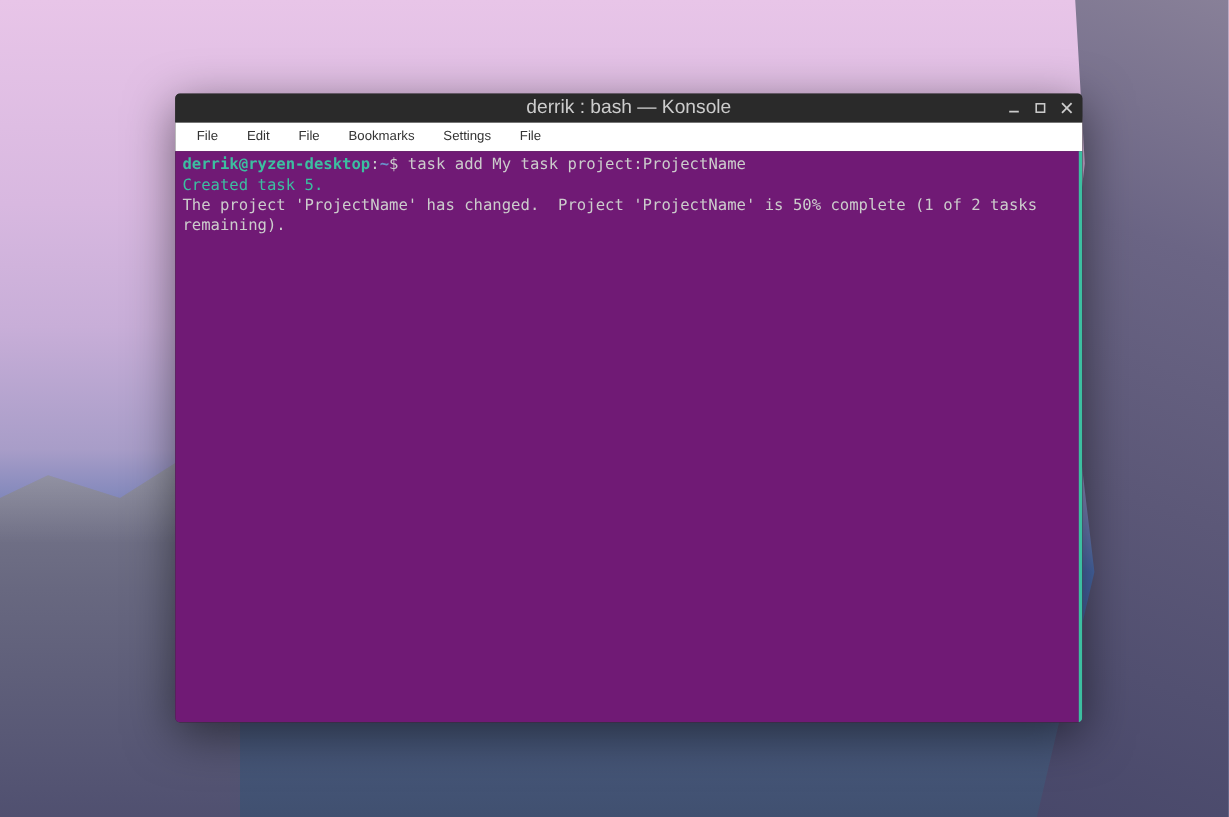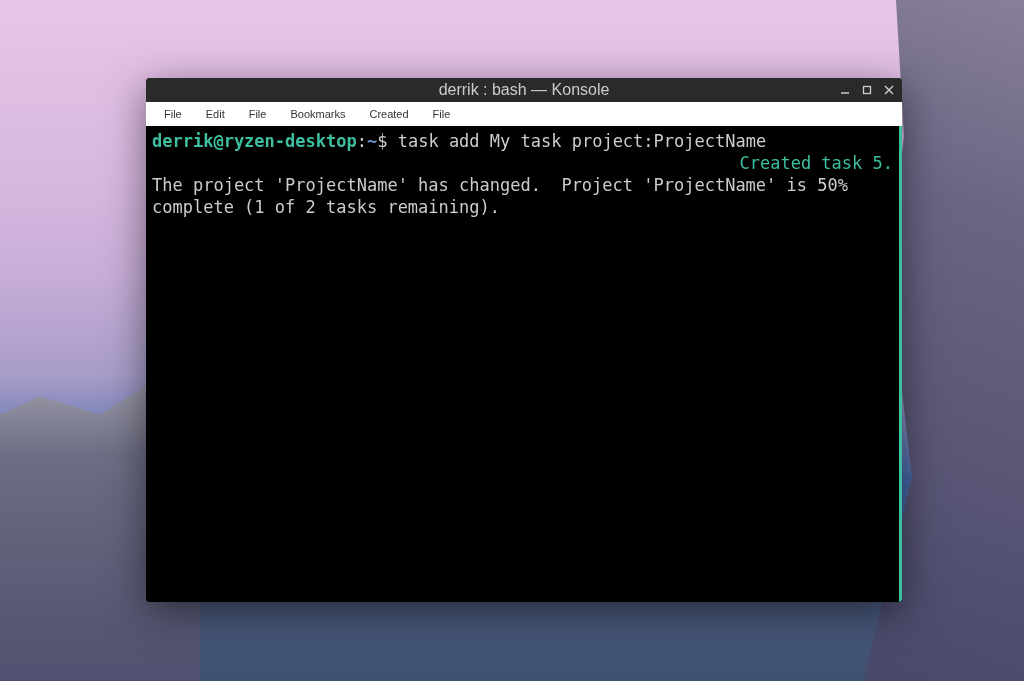--- a/index.html
+++ b/index.html
@@ -109,24 +109,24 @@
       gap: 4px;
       font-size: 11px;
       color: #333;
     }
     .menu-item {
       padding: 2px 10px;
       cursor: pointer;
     }
     .terminal {
       flex: 1;
-      background: #000000;
+      background: #701a75;
       padding: 4px 6px;
       font-family: "DejaVu Sans Mono", "Liberation Mono", monospace;
-      font-size: 17px;
+      font-size: 13px;
       line-height: 1.3;
       color: #cccccc;
       position: relative;
       border-right: 3px solid #3cbfa0;
     }
     .term-line {
       white-space: pre-wrap;
       word-wrap: break-word;
     }
     .prompt-user {
@@ -141,21 +141,20 @@
       font-weight: bold;
     }
     .prompt-dollar {
       color: #cccccc;
     }
     .command {
       color: #cccccc;
     }
     .output-created {
       color: #3cbfa0;
-      text-align: right;
     }
     .output-text {
       color: #cccccc;
     }
     .cursor {
       display: inline-block;
       width: 8px;
       height: 15px;
       background: #3cbfa0;
       vertical-align: text-bottom;
@@ -192,21 +191,21 @@
           </svg>
       </div>
     </div>
   </div>
 
   <div class="menubar">
     <div class="menu-item">File</div>
     <div class="menu-item">Edit</div>
     <div class="menu-item">File</div>
     <div class="menu-item">Bookmarks</div>
-    <div class="menu-item">Created</div>
+    <div class="menu-item">Settings</div>
     <div class="menu-item">File</div>
   </div>
 
   <div class="terminal">
     <div class="term-line"><span class="prompt-user">derrik@ryzen-desktop</span><span class="prompt-sep">:</span><span class="prompt-path">~</span><span class="prompt-dollar">$</span> <span class="command">task add My task project:ProjectName</span></div>
     <div class="term-line output-created">Created task 5.</div>
     <div class="term-line output-text">The project 'ProjectName' has changed.  Project 'ProjectName' is 50% complete (1 of 2 tasks remaining).</div>
   </div>
 </div>
 

